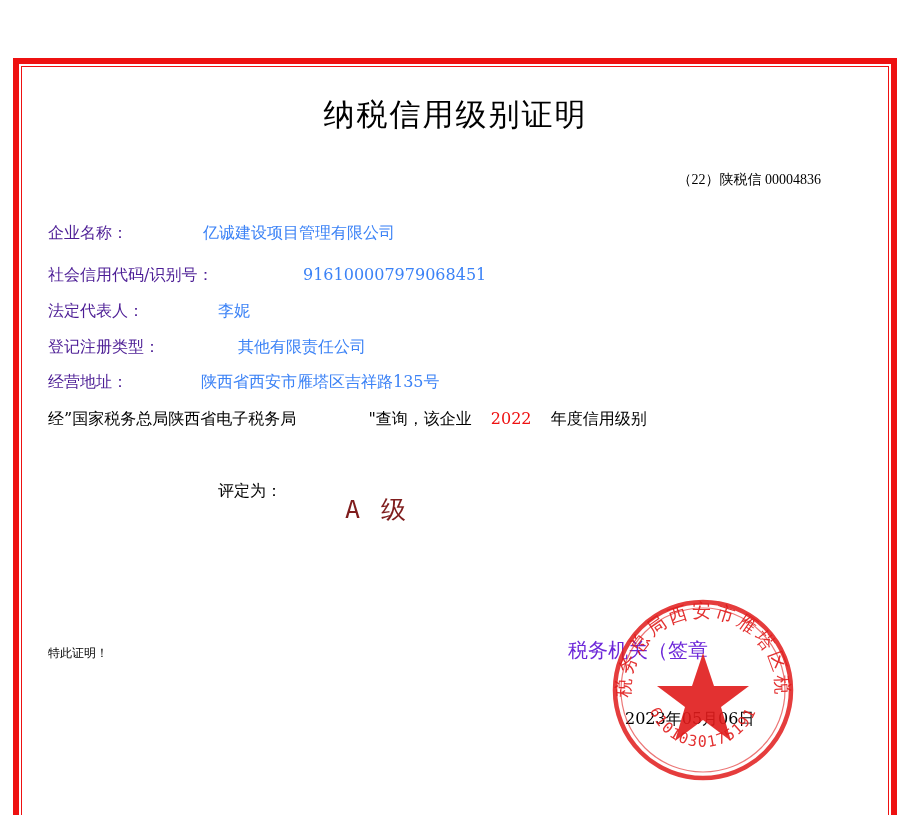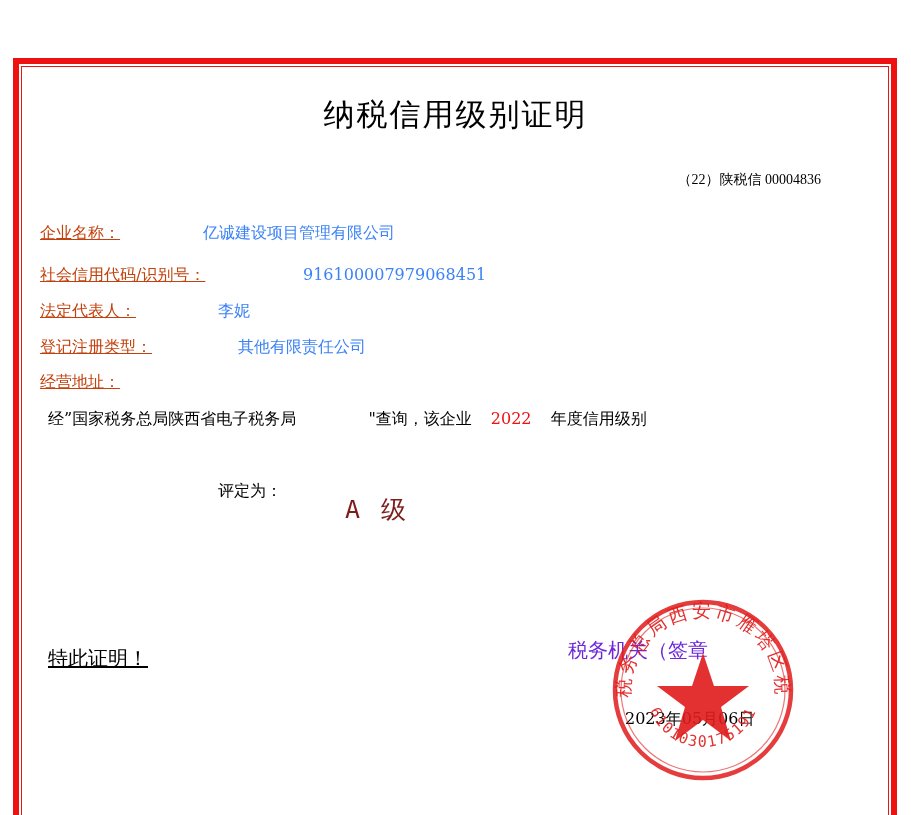--- a/index.html
+++ b/index.html
@@ -55,26 +55,25 @@
     position: absolute;
     right: 90px;
     top: 124px;
     font-size: 14px;
     color: #000000;
     white-space: nowrap;
     font-family: Liberation Serif, serif;
   }
   .label {
     position: absolute;
-    left: 40px;
-    font-size: 16px;
-    color: #c2410c;
-    white-space: nowrap;
-    font-family: "DejaVu Serif", "Liberation Serif", serif;
-    text-decoration: underline;
+    left: 48px;
+    font-size: 16px;
+    color: #4c1d95;
+    white-space: nowrap;
+    font-family: "DejaVu Serif", "Liberation Serif", serif;
   }
   .value {
     position: absolute;
     font-size: 16px;
     color: #3b82f6;
     white-space: nowrap;
     font-family: "DejaVu Serif", "Liberation Serif", serif;
   }
 
   .row1-label { top: 176px; }
@@ -124,24 +123,23 @@
     font-size: 25px;
     color: #7f1d1d;
     letter-spacing: 3px;
     font-family: "DejaVu Sans Mono", "Liberation Mono", monospace;
   }
 
   .closing {
     position: absolute;
     left: 48px;
     top: 598px;
-    font-size: 20px;
-    color: #000000;
-    font-family: "DejaVu Serif", "Liberation Serif", serif;
-    text-decoration: underline;
+    font-size: 12px;
+    color: #000000;
+    font-family: "DejaVu Serif", "Liberation Serif", serif;
   }
 
   .sign-org {
     position: absolute;
     left: 568px;
     top: 590px;
     font-size: 20px;
     color: #6d28d9;
     white-space: nowrap;
     font-family: "DejaVu Serif", "Liberation Serif", serif;
@@ -185,20 +183,21 @@
   <div class="label row2-label">社会信用代码/识别号：</div>
   <div class="value row2-value">916100007979068451</div>
 
   <div class="label row3-label">法定代表人：</div>
   <div class="value row3-value">李妮</div>
 
   <div class="label row4-label">登记注册类型：</div>
   <div class="value row4-value">其他有限责任公司</div>
 
   <div class="label row5-label">经营地址：</div>
+  <div class="value row5-value">陕西省西安市雁塔区吉祥路135号</div>
 
   <div class="query-line">
     <span class="seg q-prefix">经”国家税务总局陕西省电子税务局</span>
     <span class="q-gap"></span>
     <span class="seg q-mid">"查询，该企业</span>
     <span class="seg q-year">2022</span>
     <span class="seg q-suffix">年度信用级别</span>
   </div>
 
   <div class="grade-label">评定为：</div>

